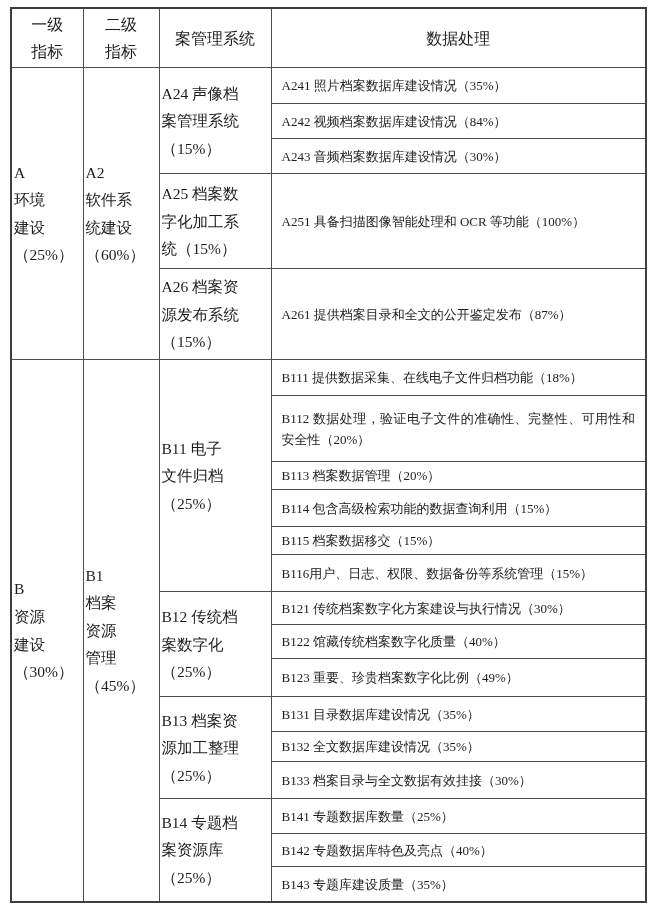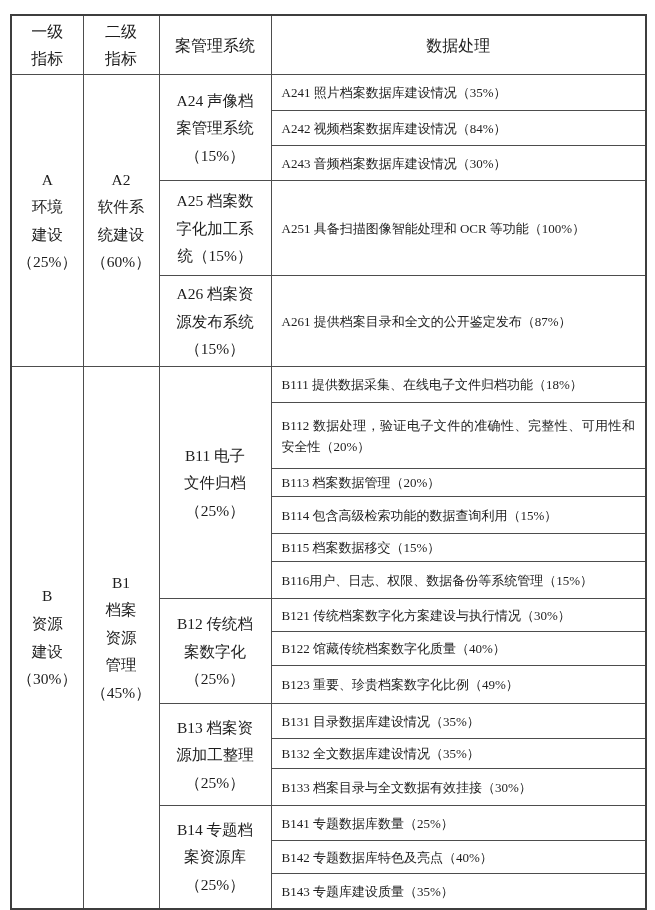--- a/index.html
+++ b/index.html
@@ -11,21 +11,21 @@
     width: 655px;
     height: 910px;
     overflow: hidden;
     font-family: "Liberation Serif", "DejaVu Serif", serif;
     color: #1d1d1d;
   }
   .page {
     box-sizing: border-box;
     width: 539px;
     height: 910px;
-    padding: 14px 10px 0 10px;
+    padding: 7px 10px 0 10px;
   }
   table.indicator {
     border-collapse: collapse;
     table-layout: fixed;
     width: 635px;
     border: 2px solid #3e3e3e;
   }
   table.indicator td,
   table.indicator th {
     border: 1px solid #4d4d4d;
@@ -36,21 +36,20 @@
     font-weight: normal;
     font-size: 16px;
     text-align: center;
     vertical-align: middle;
     white-space: pre-line;
     line-height: 1.7;
     padding: 2px;
   }
   td.lvl {
     font-size: 15.5px;
-    text-align: center;
     vertical-align: middle;
     white-space: pre-line;
     line-height: 1.78;
     padding: 2px;
   }
   td.item {
     font-size: 13px;
     text-align: justify;
     vertical-align: middle;
     line-height: 1.62;

